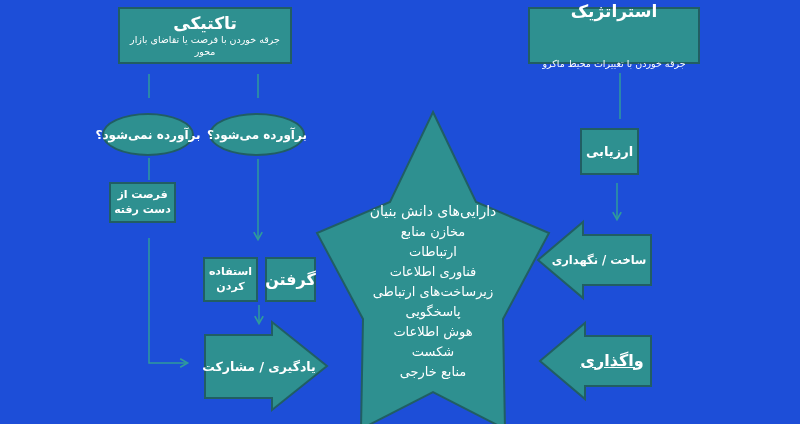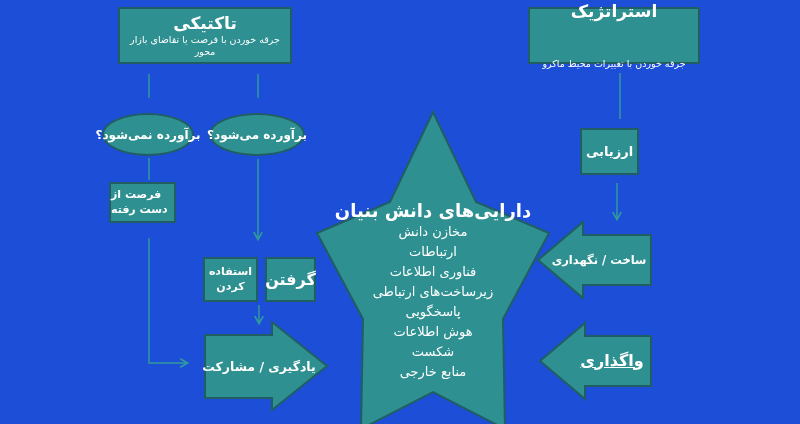--- a/index.html
+++ b/index.html
@@ -28,21 +28,21 @@
   .one-line{font-weight:bold;font-size:16px;text-align:center;}
   .overlay-label{
     position:absolute;color:#fff;font-weight:bold;
     display:flex;align-items:center;justify-content:center;
     white-space:nowrap;text-align:center;
   }
   #star-text{
     position:absolute;left:323px;top:200px;width:220px;
     color:#fff;text-align:center;
   }
-  #star-text .star-title{font-weight:bold;font-size:18px;line-height:22px;}
+  #star-text .star-title{font-weight:normal;font-size:14px;line-height:22px;}
   #star-text .star-item{font-size:13px;line-height:20px;}
 </style>
 </head>
 <body>
 
 <div id="canvas">
 
   <svg id="shapes" width="800" height="424" viewBox="0 0 800 424">
     <defs>
       <marker id="ah" viewBox="0 0 10 10" refX="7.5" refY="5" markerWidth="7" markerHeight="7" orient="auto-start-reverse">
@@ -79,21 +79,21 @@
   </div>
 
   <div class="oval" style="left:102px;top:113px;width:92px;height:43px;">
     <span class="lbl">برآورده نمی‌شود؟</span>
   </div>
 
   <div class="oval" style="left:209px;top:113px;width:96px;height:43px;">
     <span class="lbl">برآورده می‌شود؟</span>
   </div>
 
-  <div class="tealbox two-line" style="left:109px;top:182px;width:67px;height:41px;align-items:flex-end;">
+  <div class="tealbox two-line" style="left:109px;top:182px;width:67px;height:41px;">
     <div>فرصت از</div>
     <div>دست رفته</div>
   </div>
 
   <div class="tealbox two-line" style="left:203px;top:257px;width:55px;height:45px;">
     <div>استفاده</div>
     <div>کردن</div>
   </div>
 
   <div class="tealbox one-line" style="left:265px;top:257px;width:51px;height:45px;">
@@ -105,21 +105,21 @@
   </div>
 
   <div class="overlay-label" style="left:198px;top:335px;width:122px;height:63px;font-size:12.5px;">یادگیری / مشارکت</div>
 
   <div class="overlay-label" style="left:547px;top:235px;width:104px;height:50px;font-size:11.5px;">ساخت / نگهداری</div>
 
   <div class="overlay-label" style="left:562px;top:336px;width:100px;height:48px;font-size:16px;text-decoration:underline;">واگذاری</div>
 
   <div id="star-text">
     <div class="star-title">دارایی‌های دانش بنیان</div>
-    <div class="star-item">مخازن دانش</div>
+    <div class="star-item">مخازن منابع</div>
     <div class="star-item">ارتباطات</div>
     <div class="star-item">فناوری اطلاعات</div>
     <div class="star-item">زیرساخت‌های ارتباطی</div>
     <div class="star-item">پاسخگویی</div>
     <div class="star-item">هوش اطلاعات</div>
     <div class="star-item">شکست</div>
     <div class="star-item">منابع خارجی</div>
   </div>
 
 </div>

